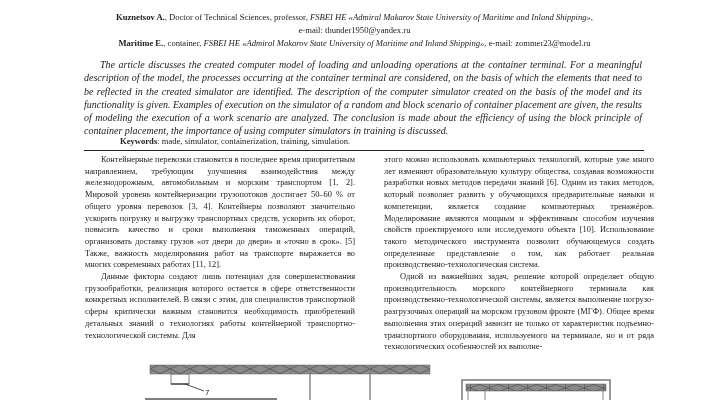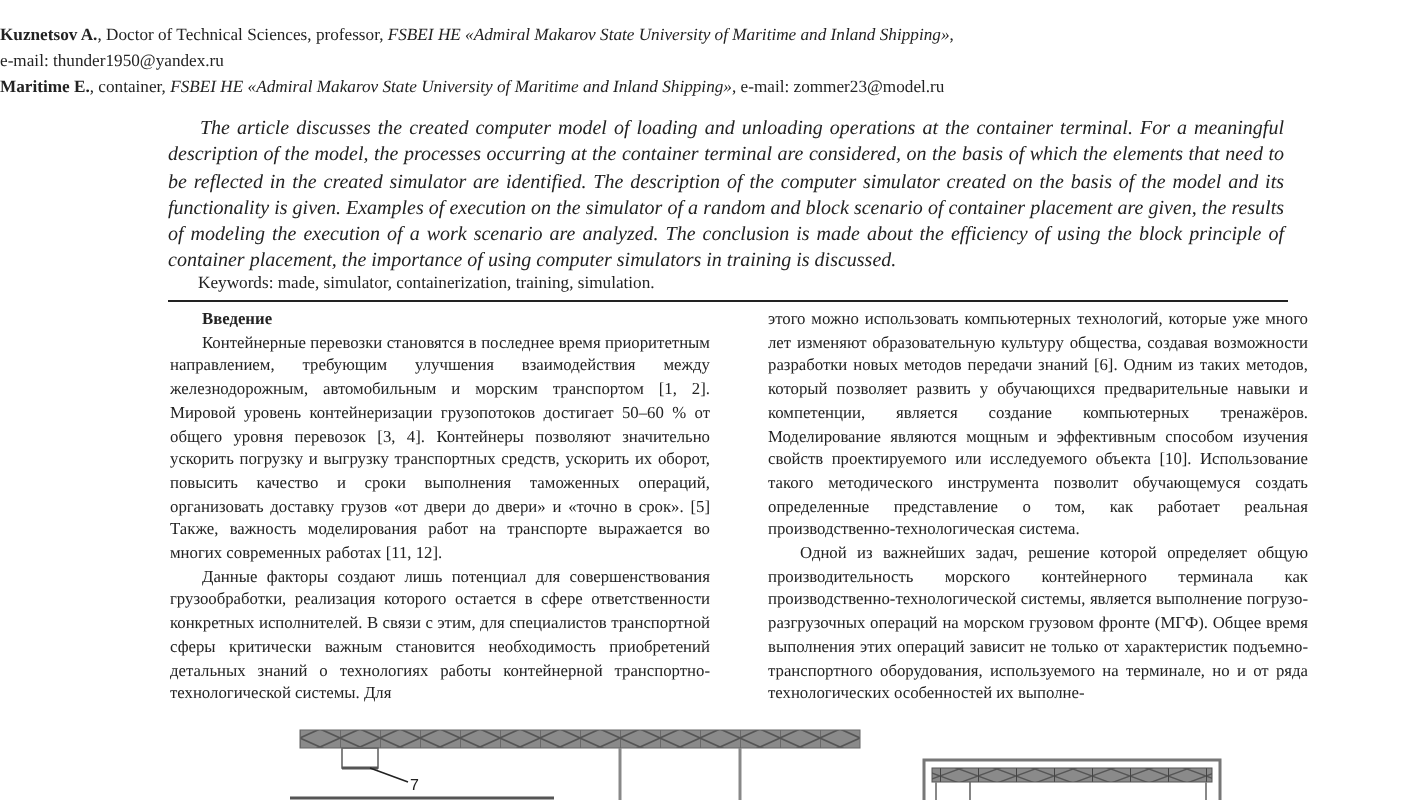--- a/index.html
+++ b/index.html
@@ -1,22 +1,22 @@
 <!DOCTYPE html>
 <html><head>
 <meta charset="utf-8">
 <style>
   html, body { margin:0; padding:0; background:#fff; }
   body { width:709px; height:400px; overflow:hidden; position:relative; font-family:"Liberation Serif", serif; color:#222; }
-  .authors { position:absolute; left:0; top:11px; width:709px; text-align:left; font-size:8.6px; line-height:13px; }
+  .authors { position:absolute; left:0; top:11px; width:709px; text-align:center; font-size:8.6px; line-height:13px; }
   .authors b { font-weight:bold; }
   .authors i { font-style:italic; }
   .abstract { position:absolute; left:84px; top:58px; width:558px; font-size:10px; line-height:13.3px; font-style:italic; text-align:justify; text-indent:16px; }
   .keywords { position:absolute; left:99px; top:136px; font-size:8.6px; }
-  .keywords b { font-weight:normal; }
+  .keywords b { font-weight:bold;margin-left:21px; }
   .rule { position:absolute; left:84px; top:150px; width:560px; height:1px; background:#222; }
   .col { position:absolute; top:154px; width:270px; font-size:8.4px; line-height:11.7px; text-align:justify; }
   .col.left { left:85px; }
   .col.right { left:384px; }
   .col p { margin:0; text-indent:16px; }
   .col p.noind { text-indent:0; }
   .col h3 { margin:0; padding-left:16px; font-size:8.4px; font-weight:bold; line-height:11.7px; }
   .fig { position:absolute; left:0; top:360px; width:709px; height:40px; }
 </style>
 </head>
@@ -28,21 +28,20 @@
   <div><b>Maritime E.</b><span>, container, </span><i>FSBEI HE «Admiral Makarov State University of Maritime and Inland Shipping»</i><span>, e-mail:  zommer23@model.ru</span></div>
 </div>
 
 <div class="abstract">The article discusses the created computer model of loading and unloading operations at the container terminal. For a meaningful description of the model, the processes occurring at the container terminal are considered, on the basis of which the elements that need to be reflected in the created simulator are identified. The description of the computer simulator created on the basis of the model and its functionality is given. Examples of execution on the simulator of a random and block scenario of container placement are given, the results of modeling the execution of a work scenario are analyzed. The conclusion is made about the efficiency of using the block principle of container placement, the importance of using computer simulators in training is discussed.</div>
 
 <div class="keywords"><b>Keywords</b><span>: made, simulator, containerization, training, simulation.</span></div>
 
 <div class="rule"></div>
 
 <div class="col left">
-  <h3>Введение</h3>
   <p>Контейнерные перевозки становятся в последнее время приоритетным направлением, требующим улучшения взаимодействия между железнодорожным, автомобильным и морским транспортом [1, 2]. Мировой уровень контейнеризации грузопотоков достигает 50–60 % от общего уровня перевозок [3, 4]. Контейнеры позволяют значительно ускорить погрузку и выгрузку транспортных средств, ускорить их оборот, повысить качество и сроки выполнения таможенных операций, организовать доставку грузов «от двери до двери» и «точно в срок». [5] Также, важность моделирования работ на транспорте выражается во многих современных работах [11, 12].</p>
   <p>Данные факторы создают лишь потенциал для совершенствования грузообработки, реализация которого остается в сфере ответственности конкретных исполнителей. В связи с этим, для специалистов транспортной сферы критически важным становится необходимость приобретений детальных знаний о технологиях работы контейнерной транспортно-технологической системы. Для</p>
 </div>
 
 <div class="col right">
   <p class="noind">этого можно использовать компьютерных технологий, которые уже много лет изменяют образовательную культуру общества, создавая возможности разработки новых методов передачи знаний [6]. Одним из таких методов, который позволяет развить у обучающихся предварительные навыки и компетенции, является создание компьютерных тренажёров. Моделирование являются мощным и эффективным способом изучения свойств проектируемого или исследуемого объекта [10]. Использование такого методического инструмента позволит обучающемуся создать определенные представление о том, как работает реальная производственно-технологическая система.</p>
   <p>Одной из важнейших задач, решение которой определяет общую производительность морского контейнерного терминала как производственно-технологической системы, является выполнение погрузо-разгрузочных операций на морском грузовом фронте (МГФ). Общее время выполнения этих операций зависит не только от характеристик подъемно-транспортного оборудования, используемого на терминале, но и от ряда технологических особенностей их выполне-</p>
 </div>
 
 <svg class="fig" viewBox="0 0 709 40" width="709" height="40">

